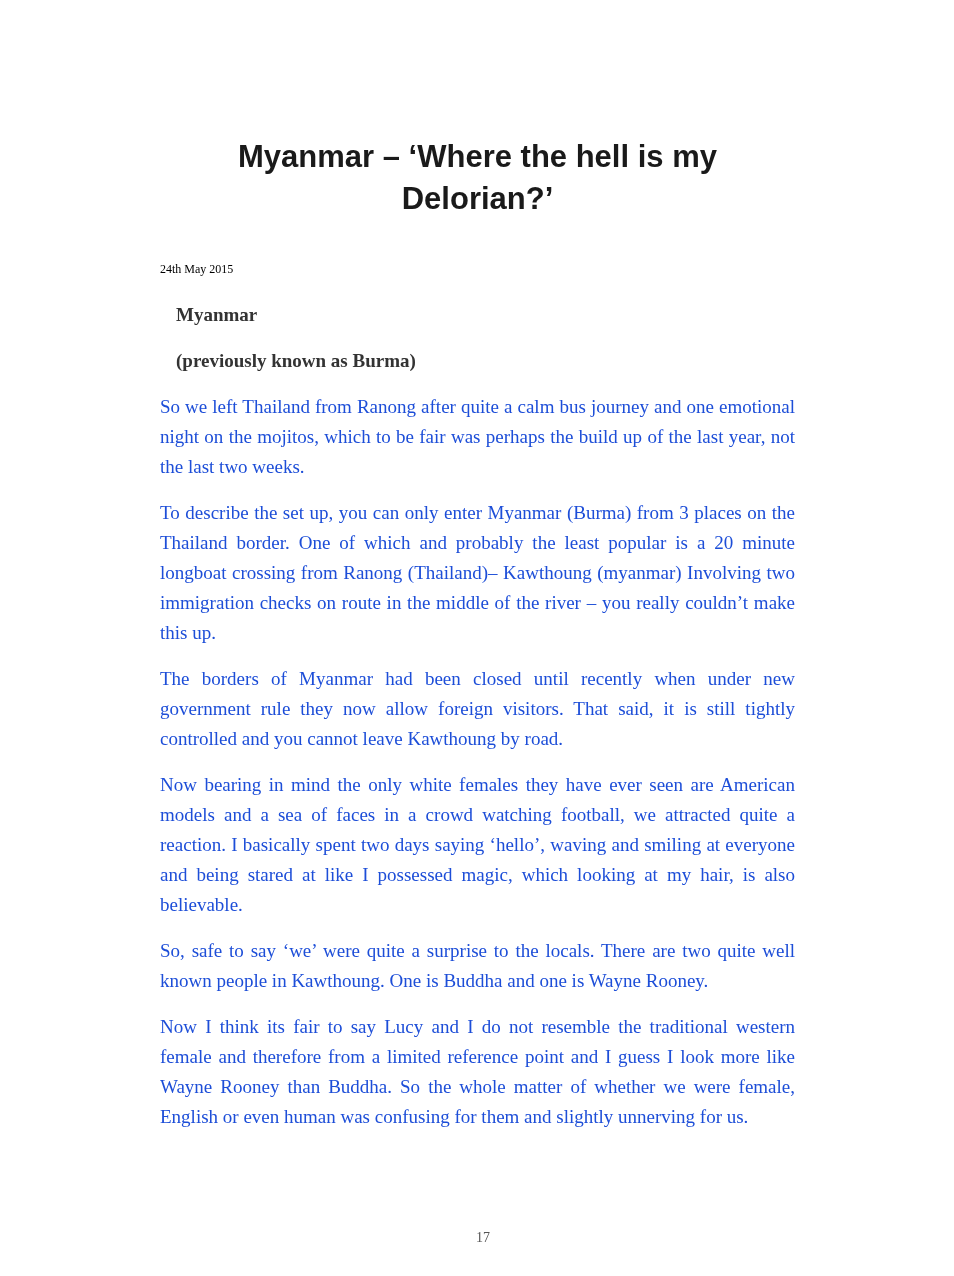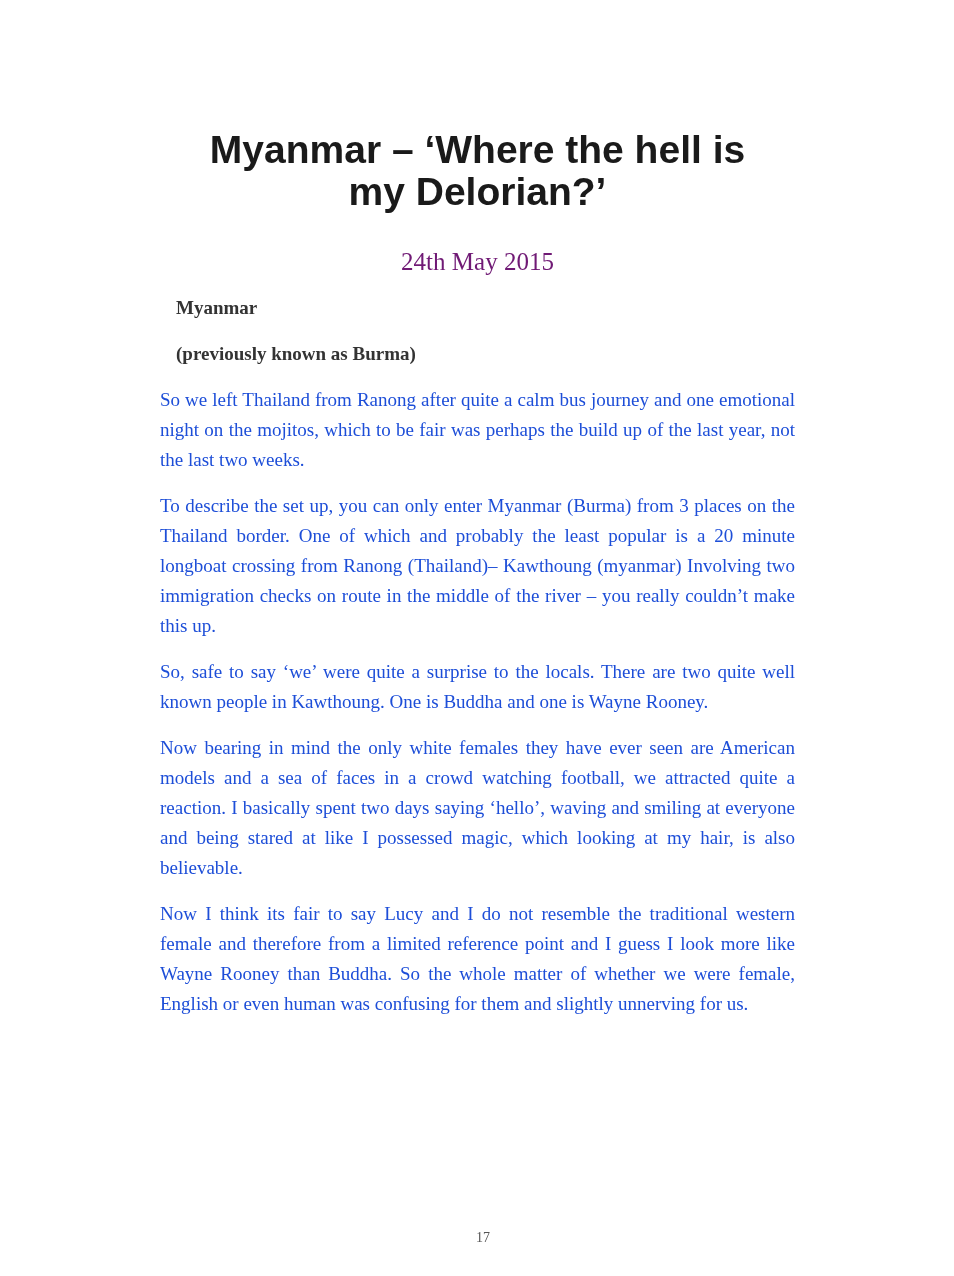--- a/index.html
+++ b/index.html
@@ -14,34 +14,33 @@
     height: 1276px;
     margin: 0 auto;
     background: #ffffff;
     box-sizing: border-box;
     padding: 120px 159px 0 160px;
     overflow: hidden;
   }
   .title {
     font-family: "Liberation Sans", sans-serif;
     font-weight: 700;
-    font-size: 39px;
+    font-size: 31px;
     line-height: 42px;
     color: #1a1a1a;
     text-align: center;
     max-width: 545px;
-    margin: 9px auto 34px auto;
+    margin: 16px auto 34px auto;
   }
   .date {
     font-family: "Liberation Serif", serif;
-    font-size: 25px;
+    font-size: 12px;
     line-height: 30px;
-    color: #701a75;
+    color: #000000;
     margin: 0 0 16px 0;
-    text-align: center;
   }
   .subhead {
     font-family: "Liberation Serif", serif;
     font-weight: 700;
     font-size: 19px;
     line-height: 30px;
     color: #333333;
     margin: 0 0 16px 16px;
   }
   .body-para {
@@ -72,21 +71,22 @@
   <p class="date">24th May 2015</p>
 
   <p class="subhead">Myanmar</p>
 
   <p class="subhead">(previously known as Burma)</p>
 
   <p class="body-para">So we left Thailand from Ranong after quite a calm bus journey and one emotional night on the mojitos, which to be fair was perhaps the build up of the last year, not the last two weeks.</p>
 
   <p class="body-para">To describe the set up, you can only enter Myanmar (Burma) from 3 places on the Thailand border. One of which and probably the least popular is a 20 minute longboat crossing from Ranong (Thailand)– Kawthoung (myanmar) Involving two immigration checks on route in the middle of the river – you really couldn’t make this up.</p>
 
+  <p class="body-para">The borders of Myanmar had been closed until recently when under new government rule they now allow foreign visitors. That said, it is still tightly controlled and you cannot leave Kawthoung by road.</p>
+
+  <p class="body-para">Now bearing in mind the only white females they have ever seen are American models and a sea of faces in a crowd watching football, we attracted quite a reaction. I basically spent two days saying ‘hello’, waving and smiling at everyone and being stared at like I possessed magic, which looking at my hair, is also believable.</p>
 
   <p class="body-para">So, safe to say ‘we’ were quite a surprise to the locals. There are two quite well known people in Kawthoung. One is Buddha and one is Wayne Rooney.</p>
-
-  <p class="body-para">Now bearing in mind the only white females they have ever seen are American models and a sea of faces in a crowd watching football, we attracted quite a reaction. I basically spent two days saying ‘hello’, waving and smiling at everyone and being stared at like I possessed magic, which looking at my hair, is also believable.</p>
 
   <p class="body-para">Now I think its fair to say Lucy and I do not resemble the traditional western female and therefore from a limited reference point and I guess I look more like Wayne Rooney than Buddha. So the whole matter of whether we were female, English or even human was confusing for them and slightly unnerving for us.</p>
 
   <div class="page-number">17</div>
 </div>
 
 </body></html>

